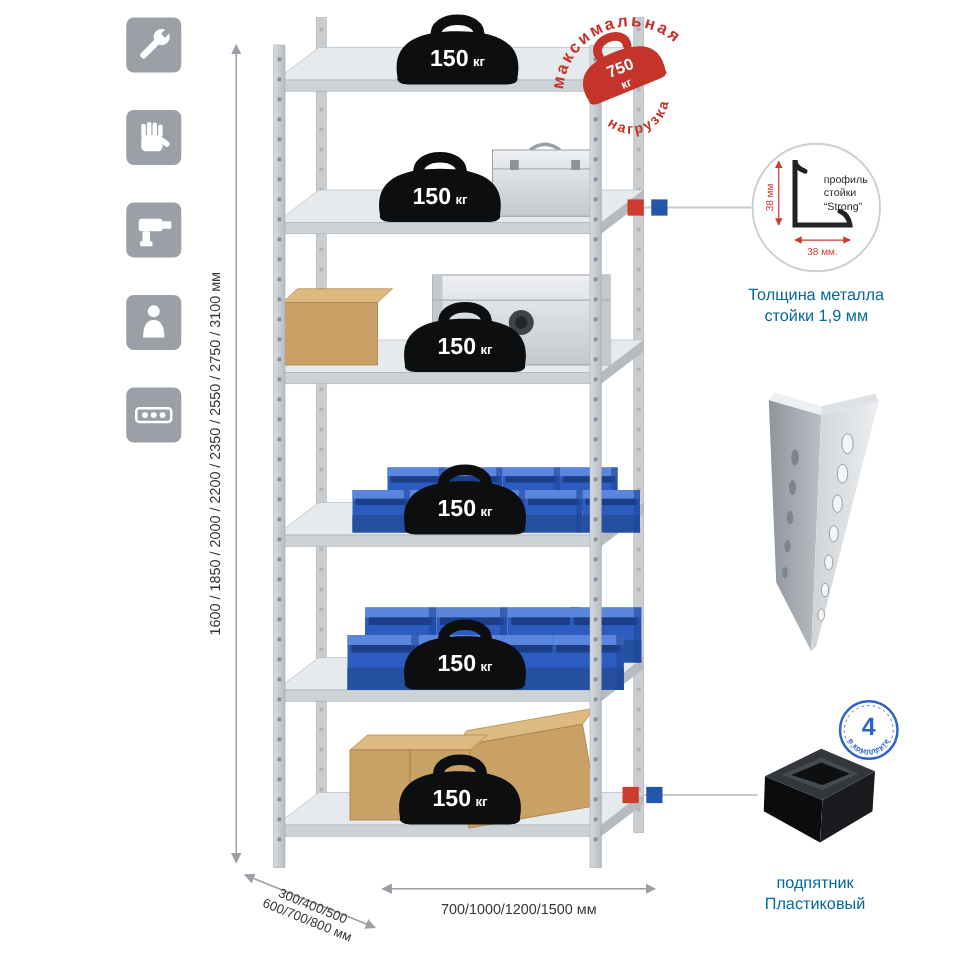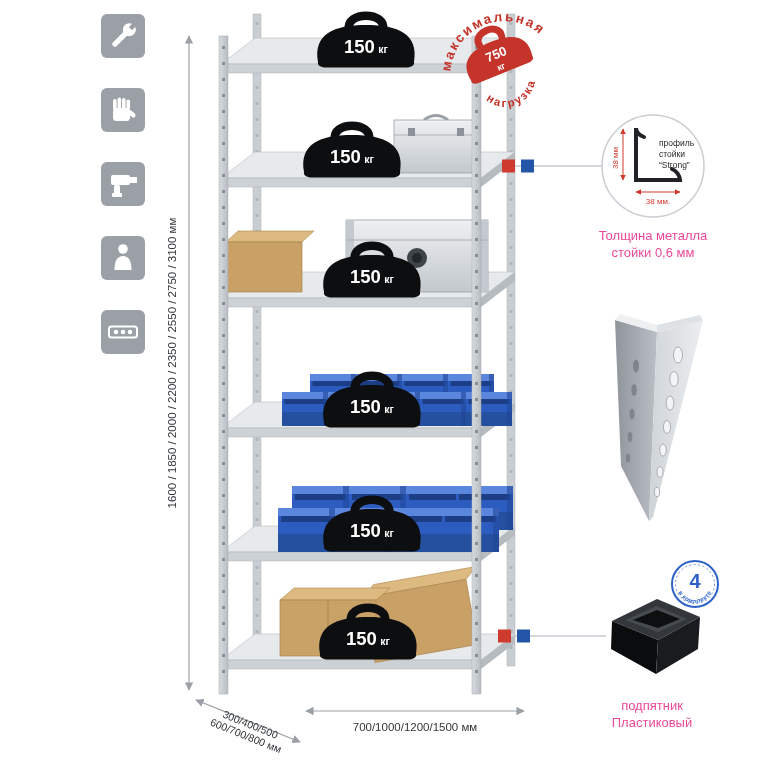--- a/index.html
+++ b/index.html
@@ -3,21 +3,21 @@
 <meta charset="utf-8">
 <style>
   html,body { margin:0; padding:0; }
   body {
     width:765px; height:765px; overflow:hidden; position:relative;
     background:#ffffff;
     font-family:"Liberation Sans", sans-serif;
   }
   #stage { position:absolute; left:0; top:0; }
   svg text { font-family:"Liberation Sans", sans-serif; }
-  .cap { position:absolute; text-align:center; font-size:13px; color:#ec4899; line-height:1.3; }
+  .cap { position:absolute; text-align:center; font-size:13px; color:#0369a1; line-height:1.3; }
 </style>
 </head>
 <body>
 
 <svg id="stage" width="765" height="765" viewBox="0 0 765 765">
   <defs>
     <linearGradient id="metal" x1="0" y1="0" x2="0" y2="1">
       <stop offset="0" stop-color="#eef0f2"></stop>
         <stop offset="1" stop-color="#c2c8cd"></stop>
     </linearGradient>
@@ -303,18 +303,18 @@
     </g>
   </g>
   <g>
     <line x1="306" y1="711" x2="524" y2="711" stroke="#9aa0a6" stroke-width="1.2" marker-start="url(#aG)" marker-end="url(#aG)"></line>
     <text x="415" y="731" text-anchor="middle" font-size="11.5" fill="#33363a">700/1000/1200/1500 мм</text>
   </g>
 </svg>
 
 <div class="cap" style="left:565px; top:228px; width:176px;">
   <div>Толщина металла</div>
-  <div>стойки 0,6 мм</div>
+  <div>стойки 1,9 мм</div>
 </div>
 <div class="cap" style="left:572px; top:698px; width:160px;">
   <div>подпятник</div>
   <div>Пластиковый</div>
 </div>
 
 </body></html>

